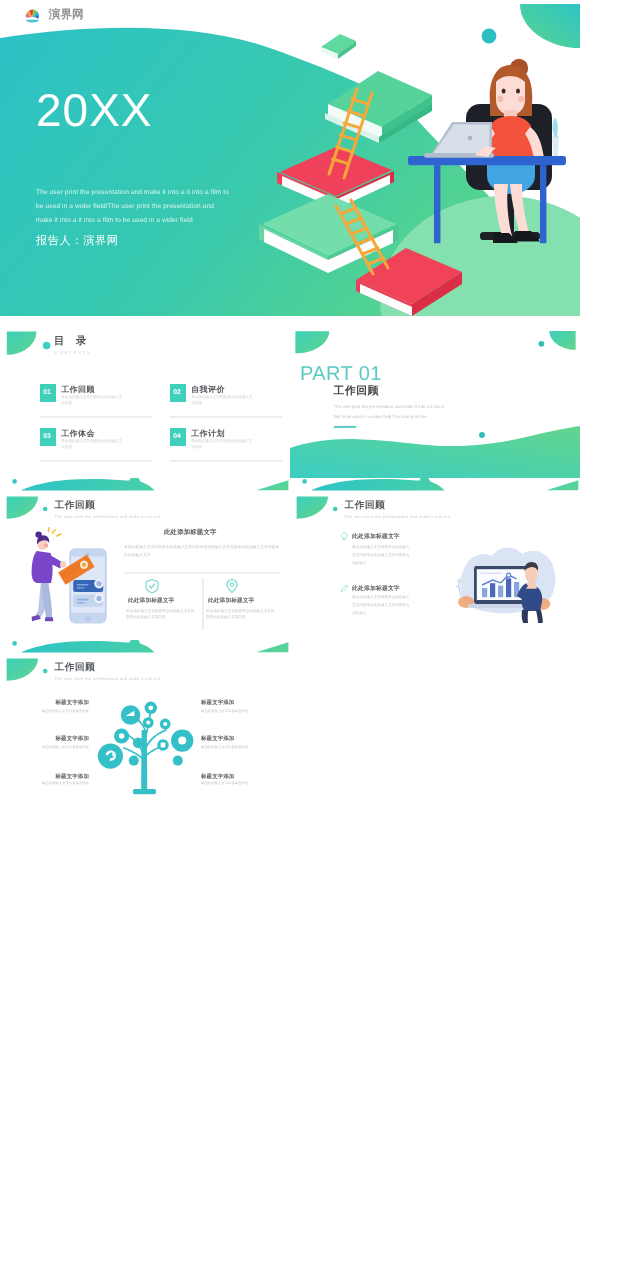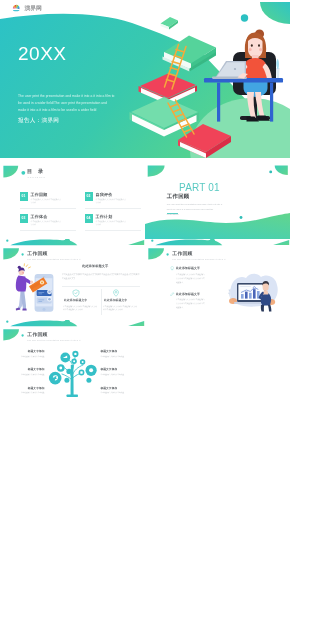--- a/index.html
+++ b/index.html
@@ -5,31 +5,31 @@
 <style>
 *{margin:0;padding:0;box-sizing:border-box}
 html,body{width:290px;height:631px;background:#fff;overflow:hidden}
 body{font-family:"Liberation Sans",sans-serif;-webkit-font-smoothing:antialiased}
 .deck{position:relative;width:290px;height:631px;background:#fff}
 .slide{position:absolute;background:#fff;overflow:hidden}
 
 .s-title{left:0;top:0;width:290px;height:158px}
 .logo{position:absolute;left:12px;top:4px;display:flex;align-items:flex-end;gap:4px;z-index:10}
 .logo-txt{font-size:5.8px;color:#8f9193;letter-spacing:0;line-height:1;padding-bottom:1px;font-weight:700}
-.t-year{position:absolute;left:18px;top:44px;font-size:19px;color:#fff;letter-spacing:.5px;z-index:5;line-height:1}
+.t-year{position:absolute;left:18px;top:44px;font-size:23px;color:#fff;letter-spacing:.5px;z-index:5;line-height:1}
 .t-head{position:absolute;left:18px;top:66px;font-size:19px;color:#fff;font-weight:700;letter-spacing:1px;z-index:5;line-height:1}
 .t-sub{position:absolute;left:18px;top:93px;width:98px;font-size:3.3px;line-height:2.1;color:#d9f6f0;z-index:5;letter-spacing:.05px}
 .t-pres{position:absolute;left:18px;top:117px;font-size:5.6px;color:#fff;letter-spacing:.3px;z-index:5}
 
 .s{position:absolute;width:145px;height:81px;background:#fff;overflow:hidden}
 .hsvg{position:absolute;left:0;top:0}
 .hdr-t{position:absolute;left:27.3px;top:13.2px;font-size:4.8px;font-weight:700;color:#55595d;letter-spacing:.3px;line-height:1}
 .hdr-s{position:absolute;left:27.3px;top:19.4px;font-size:2px;color:#c6cace;letter-spacing:.15px;line-height:1}
 
-.part-label{position:absolute;left:34px;top:24.8px;font-size:10px;color:#5ac9c2;letter-spacing:.2px;line-height:1}
+.part-label{position:absolute;left:5px;top:24.8px;font-size:10px;color:#5ac9c2;letter-spacing:.2px;line-height:1}
 .part-title{position:absolute;left:21.8px;top:35.8px;font-size:5.4px;color:#44484c;font-weight:700;letter-spacing:.3px;line-height:1}
 .part-desc{position:absolute;left:21.8px;top:43.8px;width:57px;font-size:2.2px;line-height:2.3;color:#bcc1c5}
 .part-rule{position:absolute;left:21.8px;top:54.6px;width:11.5px;height:1px;background:#5ccfc5}
 
 .toc-num{position:absolute;width:8px;height:9.7px;background:#3ed0bb;color:#fff;font-size:3.4px;display:flex;align-items:center;justify-content:center;font-weight:700;line-height:1}
 .toc-ttl{position:absolute;font-size:4px;font-weight:700;color:#55595d;letter-spacing:.2px;line-height:1}
 .toc-sub{position:absolute;width:31px;font-size:1.8px;line-height:1.6;color:#c5c9cd}
 .toc-rule{position:absolute;width:56px;height:.5px;background:#eceff1}
 
 .sm-ttl{position:absolute;font-size:3.3px;font-weight:700;color:#5d6165;letter-spacing:.1px;line-height:1}

